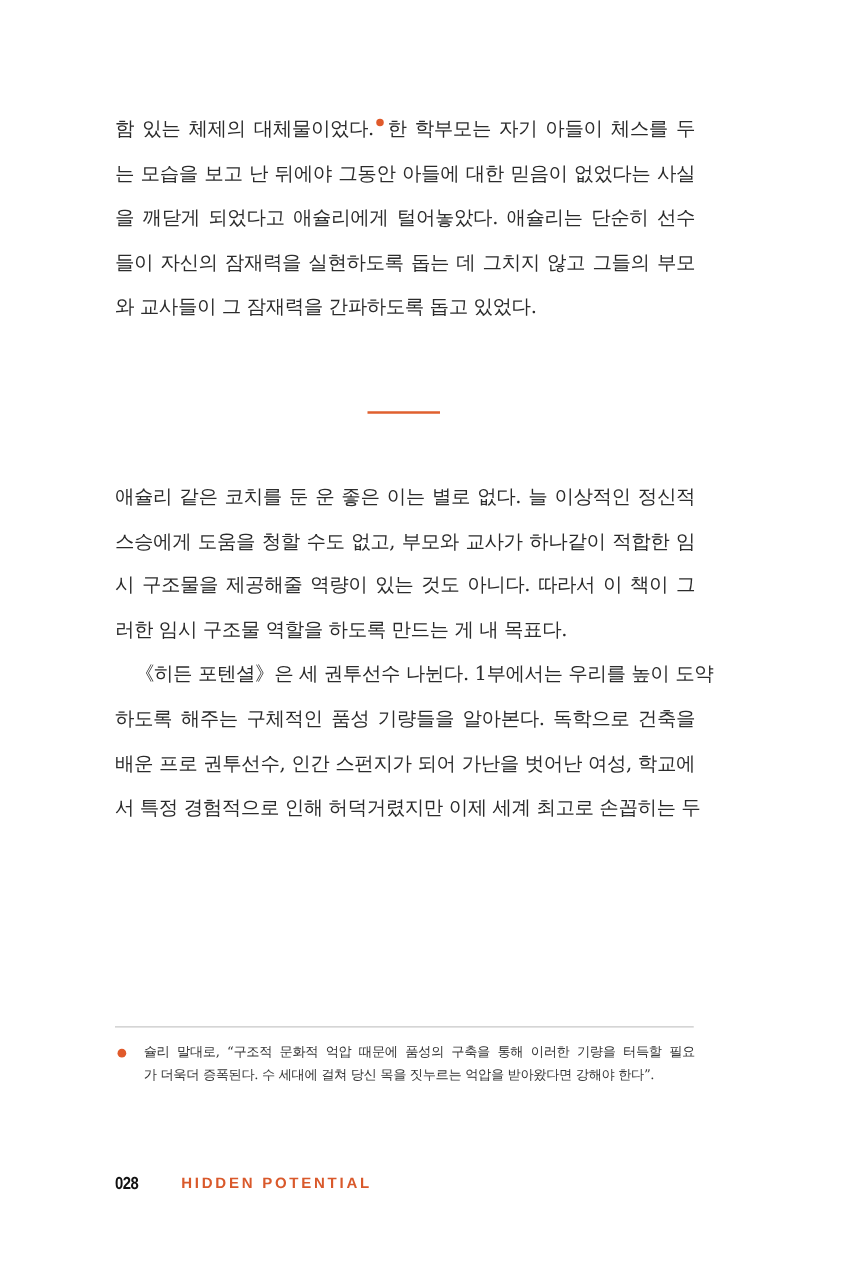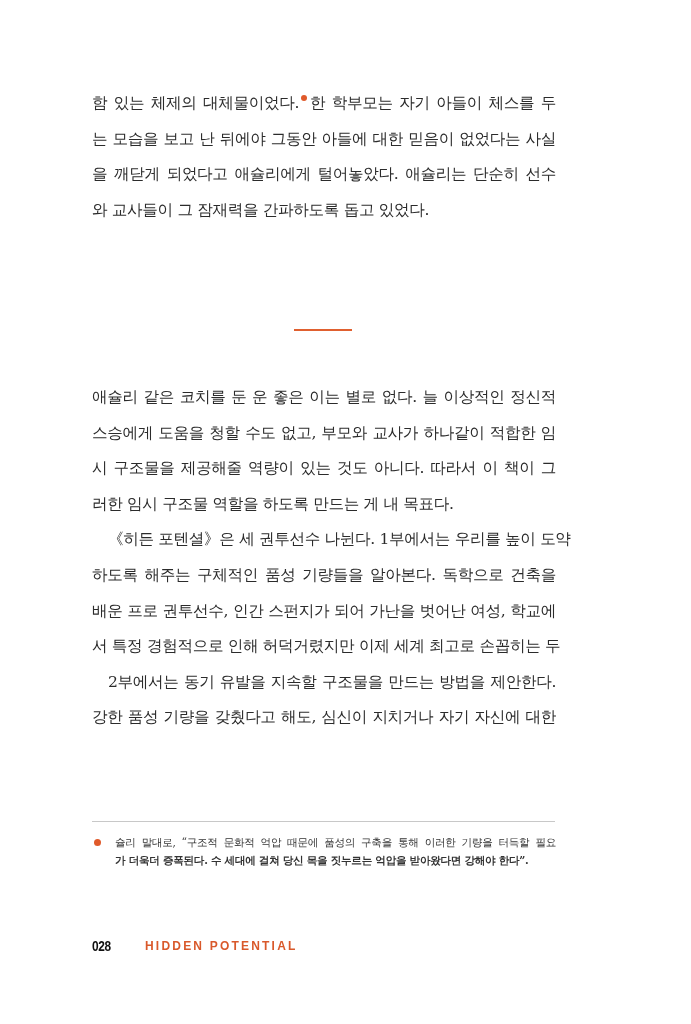--- a/index.html
+++ b/index.html
@@ -27,21 +27,21 @@
   .footnote {
     position: absolute; left: 92px; top: 833px; width: 464px;
     font-family: "DejaVu Serif", "Liberation Serif", serif;
     font-size: 10.6px; line-height: 18px; color: #333; letter-spacing: -0.3px;
   }
   .footnote .bullet {
     position: absolute; left: 2px; top: 6px; width: 7px; height: 7px; border-radius: 50%; background: #e05a2b;
   }
   .footnote .fn-lines { margin-left: 23px; }
   .footnote .fn-line { display: block; white-space: nowrap; text-align: justify; text-align-last: justify; }
-  .footnote .fn-line.last { text-align-last: left; font-weight: bold; }
+  .footnote .fn-line.last { text-align-last: left; }
   .fn-ref { color: #e05a2b; font-size: 8px; vertical-align: top; position: relative; top: -2px; margin-left: 1px; }
   .footer {
     position: absolute; left: 92px; top: 938px; height: 18px;
     font-family: "Liberation Sans", "DejaVu Sans", sans-serif;
   }
   .page-number {
     position: absolute; left: 0; top: 0; font-weight: bold; font-size: 14px; color: #111;
     letter-spacing: -0.5px; transform: scaleX(0.85); transform-origin: left top;
   }
   .running-title {
@@ -51,41 +51,38 @@
 </style>
 </head>
 <body>
 
 <div class="page">
 
   <div class="text-block" style="top: 86px;">
     <span class="line"><span>함 있는 체제의 대체물이었다.</span><span class="fn-marker"></span><span>한 학부모는 자기 아들이 체스를 두</span></span>
     <span class="line">는 모습을 보고 난 뒤에야 그동안 아들에 대한 믿음이 없었다는 사실</span>
     <span class="line">을 깨닫게 되었다고 애슐리에게 털어놓았다. 애슐리는 단순히 선수</span>
+    <span class="line">들이 자신의 잠재력을 실현하도록 돕는 데 그치지 않고 그들의 부모</span>
     <span class="line last">와 교사들이 그 잠재력을 간파하도록 돕고 있었다.</span>
   </div>
 
   <div class="section-divider"></div>
 
   <div class="text-block" style="top: 380px;">
     <div>
       <span class="line">애슐리 같은 코치를 둔 운 좋은 이는 별로 없다. 늘 이상적인 정신적</span>
       <span class="line">스승에게 도움을 청할 수도 없고, 부모와 교사가 하나같이 적합한 임</span>
       <span class="line">시 구조물을 제공해줄 역량이 있는 것도 아니다. 따라서 이 책이 그</span>
       <span class="line last">러한 임시 구조물 역할을 하도록 만드는 게 내 목표다.</span>
     </div>
     <div>
       <span class="line indent">《히든 포텐셜》은 세 권투선수 나뉜다. 1부에서는 우리를 높이 도약</span>
       <span class="line">하도록 해주는 구체적인 품성 기량들을 알아본다. 독학으로 건축을</span>
       <span class="line">배운 프로 권투선수, 인간 스펀지가 되어 가난을 벗어난 여성, 학교에</span>
       <span class="line">서 특정 경험적으로 인해 허덕거렸지만 이제 세계 최고로 손꼽히는 두</span>
-    </div>
-    <div>
-      <span class="line indent">2부에서는 동기 유발을 지속할 구조물을 만드는 방법을 제안한다.</span>
-      <span class="line">강한 품성 기량을 갖췄다고 해도, 심신이 지치거나 자기 자신에 대한</span>
     </div>
   </div>
 
   <div class="footnote-rule"></div>
 
   <div class="footnote">
     <span class="bullet"></span>
     <div class="fn-lines">
       <span class="fn-line">슐리 말대로, “구조적 문화적 억압 때문에 품성의 구축을 통해 이러한 기량을 터득할 필요</span>
       <span class="fn-line last">가 더욱더 증폭된다. 수 세대에 걸쳐 당신 목을 짓누르는 억압을 받아왔다면 강해야 한다”.</span>

